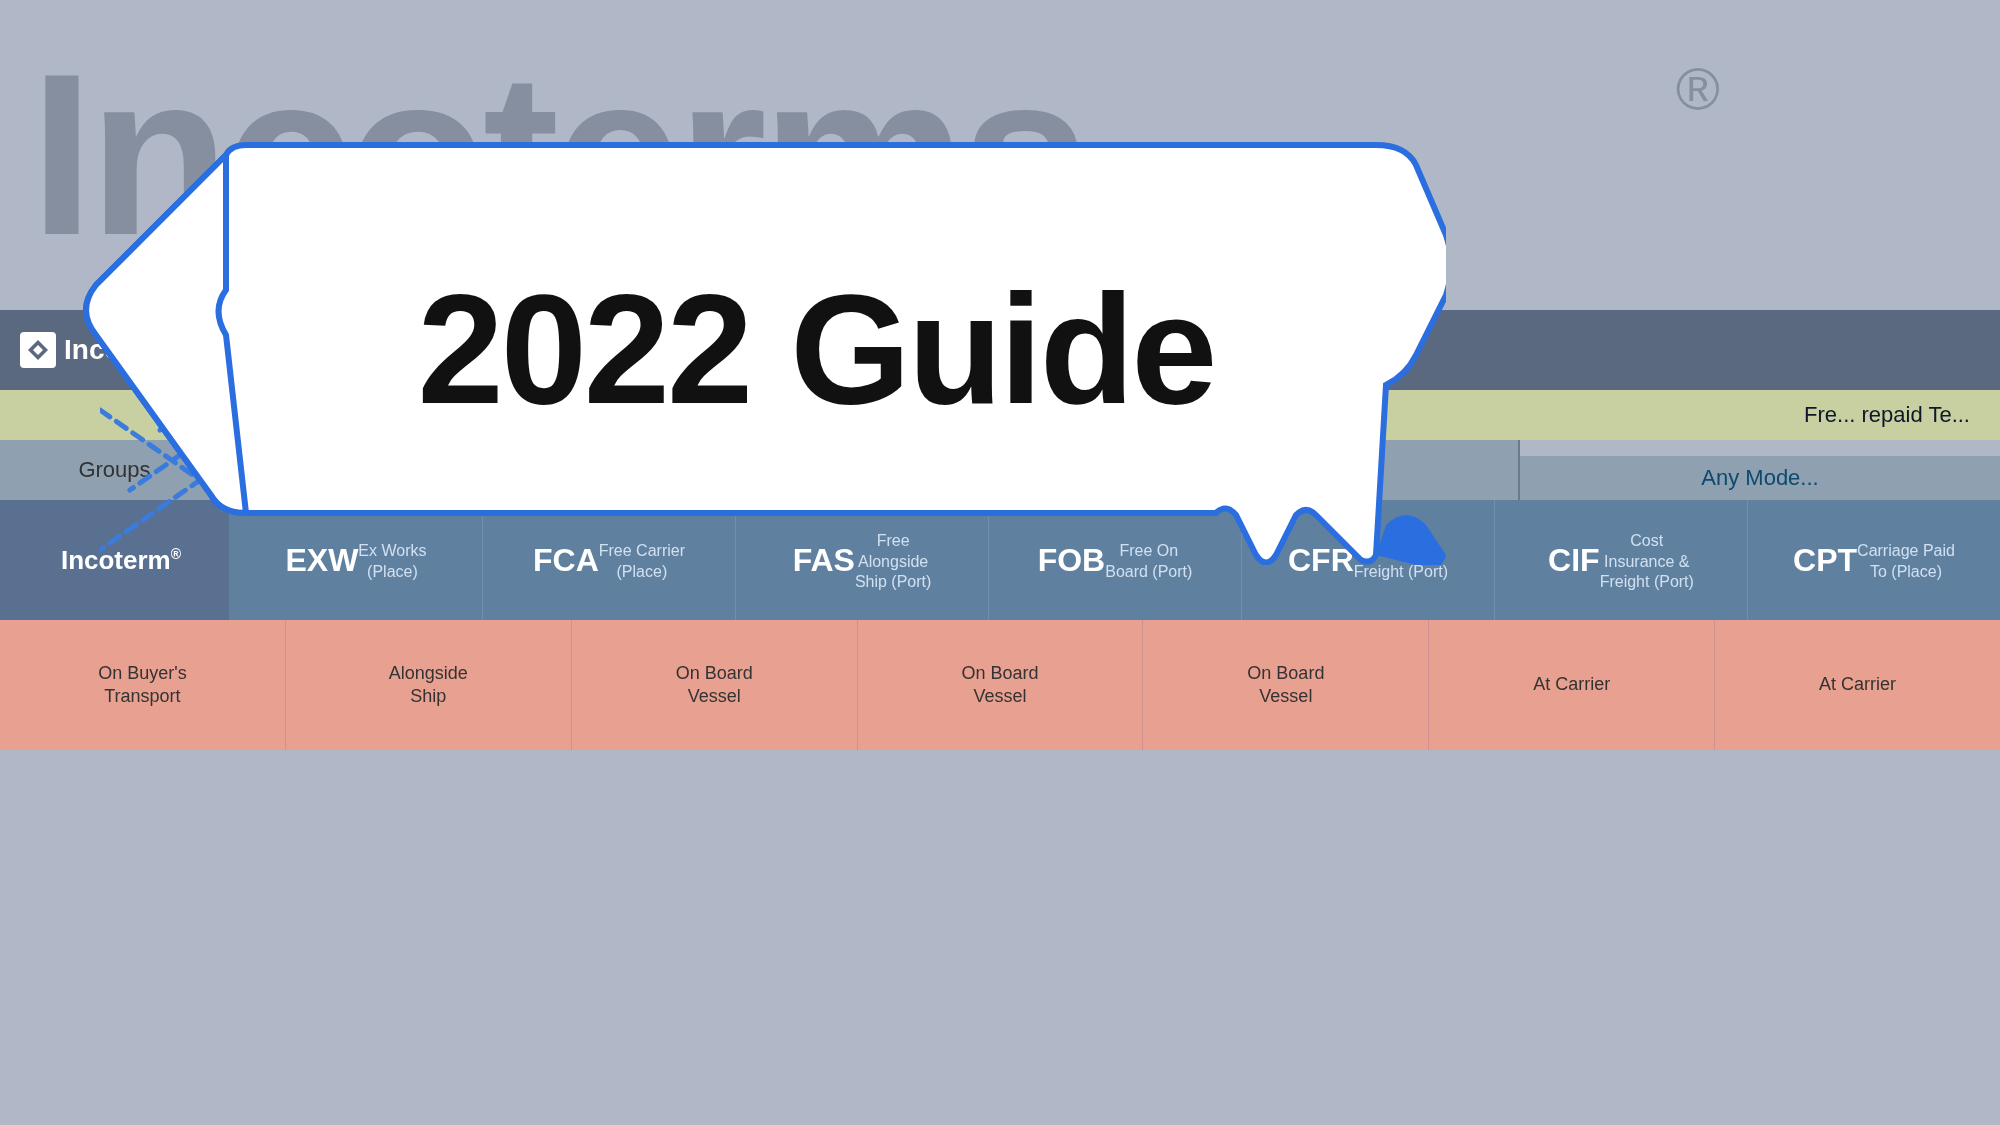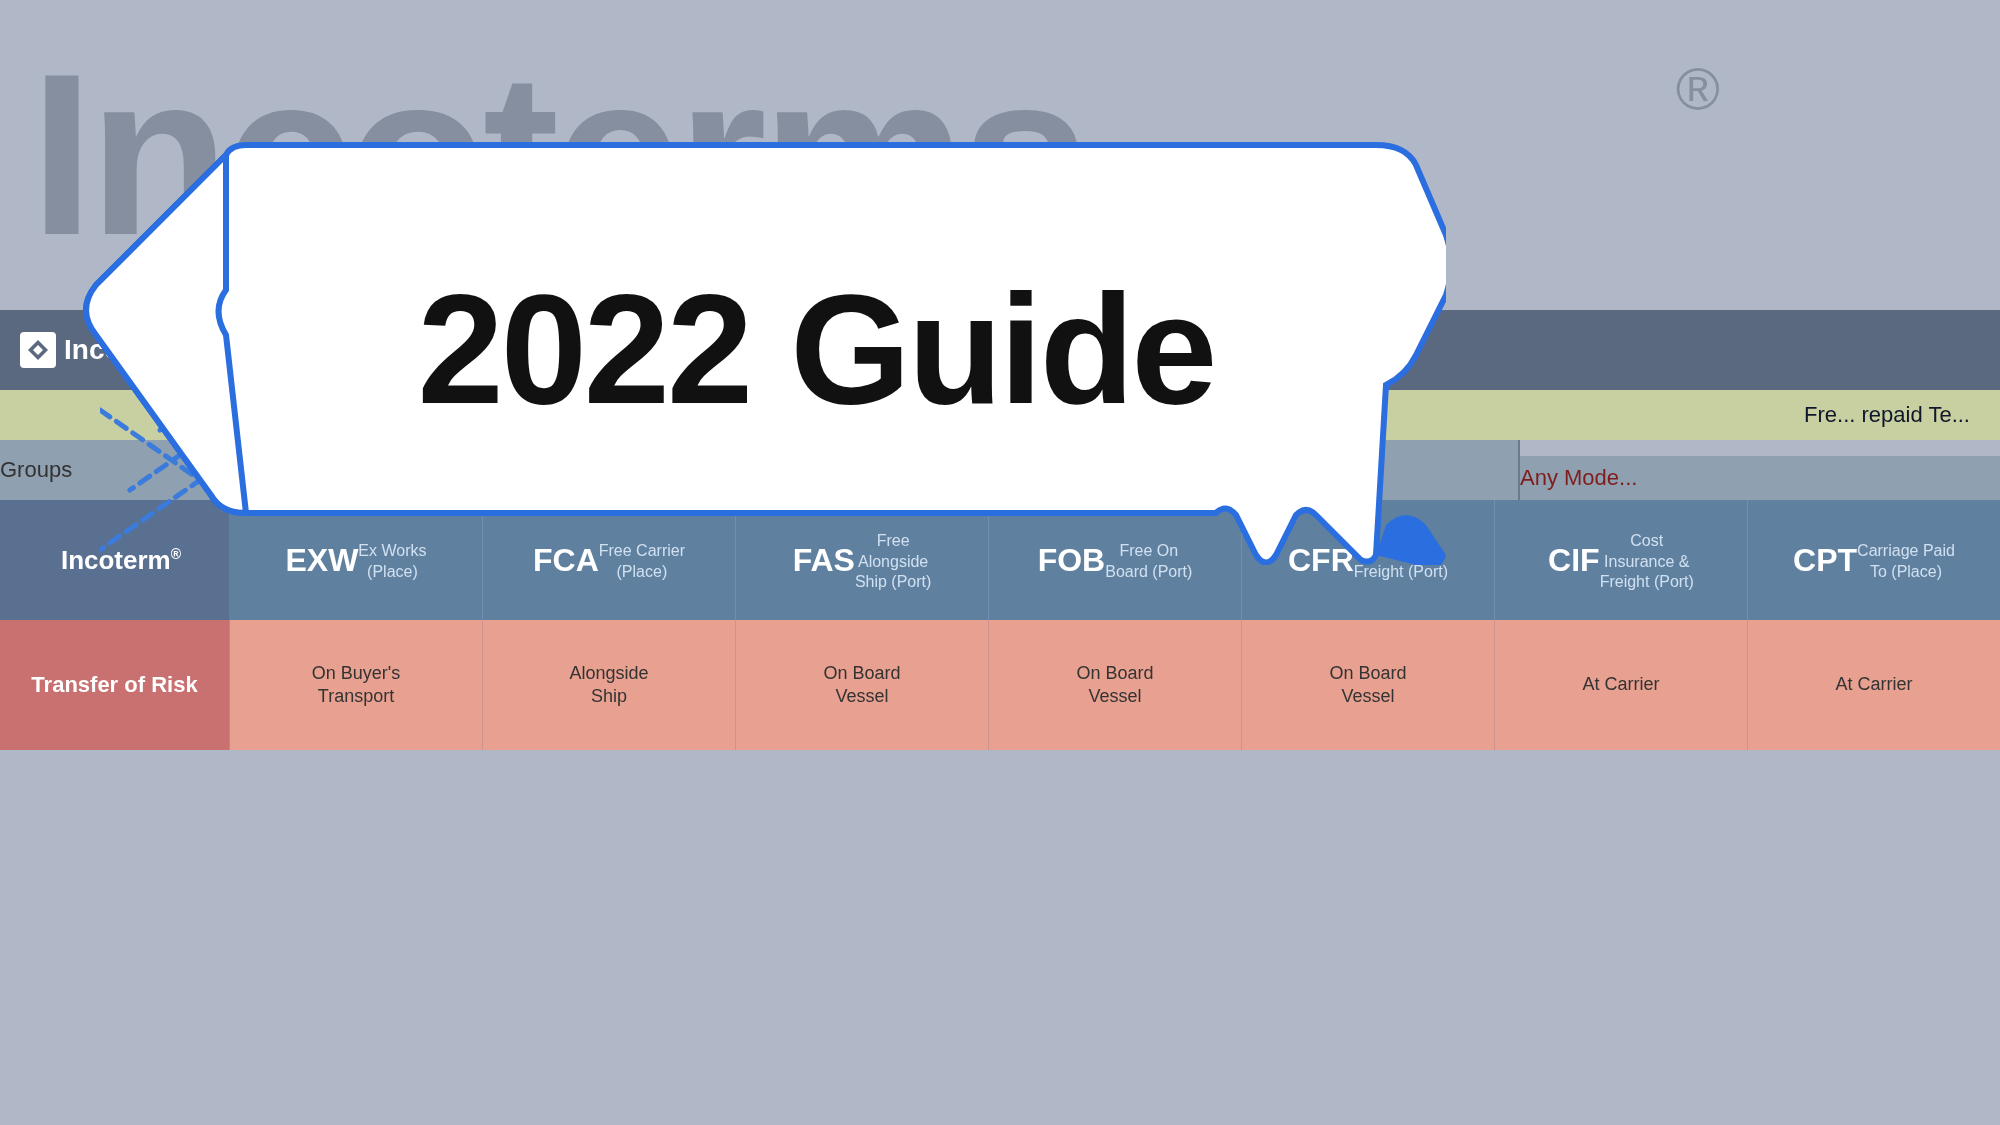--- a/index.html
+++ b/index.html
@@ -101,20 +101,21 @@
       display: flex;
       height: 60px;
     }
 
     .groups-label-cell {
       background: #8fa0b0;
       width: 230px;
       min-width: 230px;
       display: flex;
       align-items: center;
+      justify-content: center;
       font-size: 22px;
       color: #333;
       border-right: 1px solid #9aaaba;
     }
 
     .groups-waterway-cell {
       background: #8fa0b0;
       flex: 1;
       display: flex;
       align-items: center;
@@ -122,22 +123,23 @@
       font-size: 22px;
       color: #333;
       border-right: 2px solid #6a7a8a;
     }
 
     .groups-anymode-cell {
       background: #8fa0b0;
       width: 480px;
       display: flex;
       align-items: center;
+      justify-content: center;
       font-size: 22px;
-      color: #7f1d1d;
+      color: #0c4a6e;
       margin-top: 16px;
     }
 
     
     .incoterm-header-row {
       display: flex;
       height: 120px;
     }
 
     .incoterm-label-cell {
@@ -345,23 +347,20 @@
     </div>
 
     <div class="incoterm-col">
       <div class="incoterm-code">CPT</div>
       <div class="incoterm-name">Carriage Paid<br>To (Place)</div>
     </div>
 
   </div>
 
   <div class="risk-row">
-    <div class="risk-label-cell">
-      <span class="risk-label-text">Transfer of Risk</span>
-    </div>
     <div class="risk-col">
       <span class="risk-col-text">On Buyer's<br>Transport</span>
     </div>
     <div class="risk-col">
       <span class="risk-col-text">Alongside<br>Ship</span>
     </div>
     <div class="risk-col">
       <span class="risk-col-text">On Board<br>Vessel</span>
     </div>
     <div class="risk-col">

